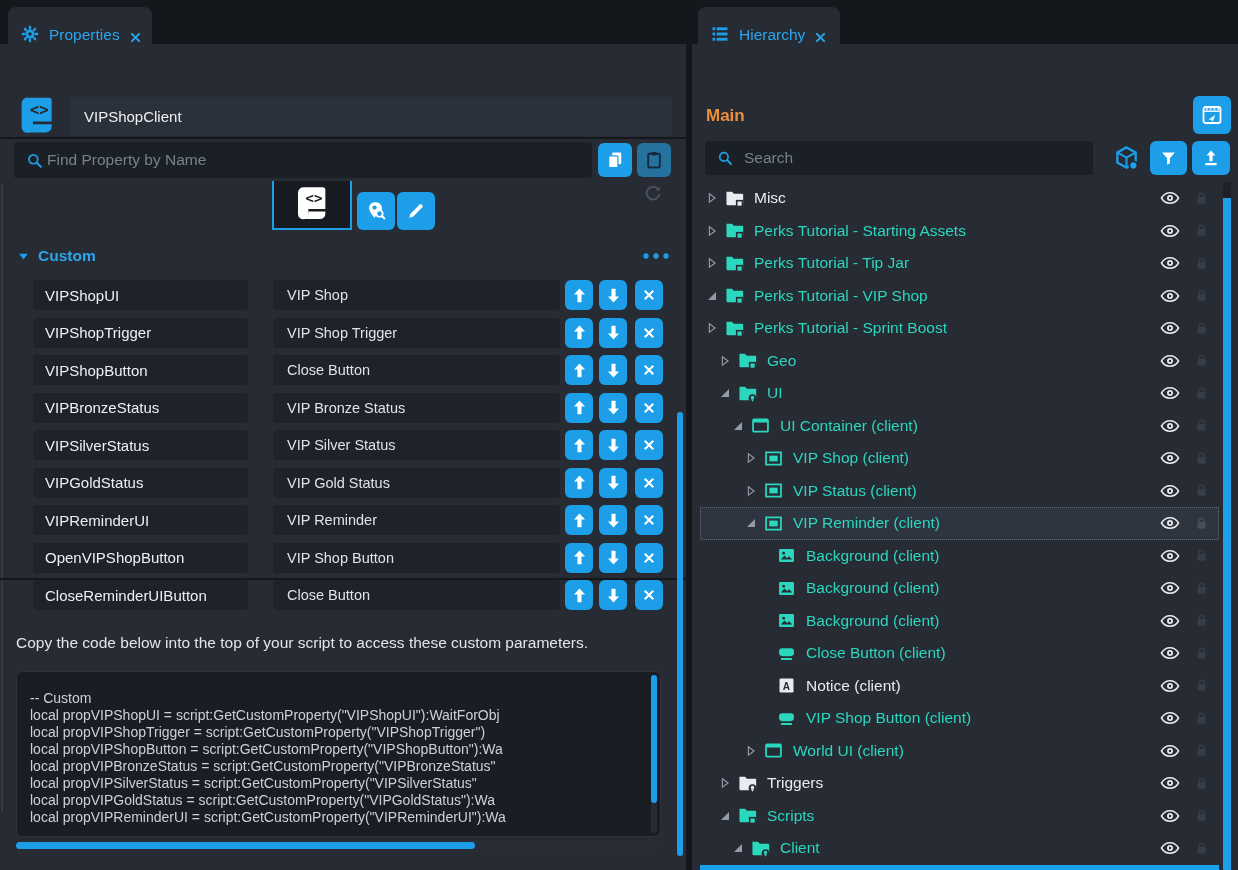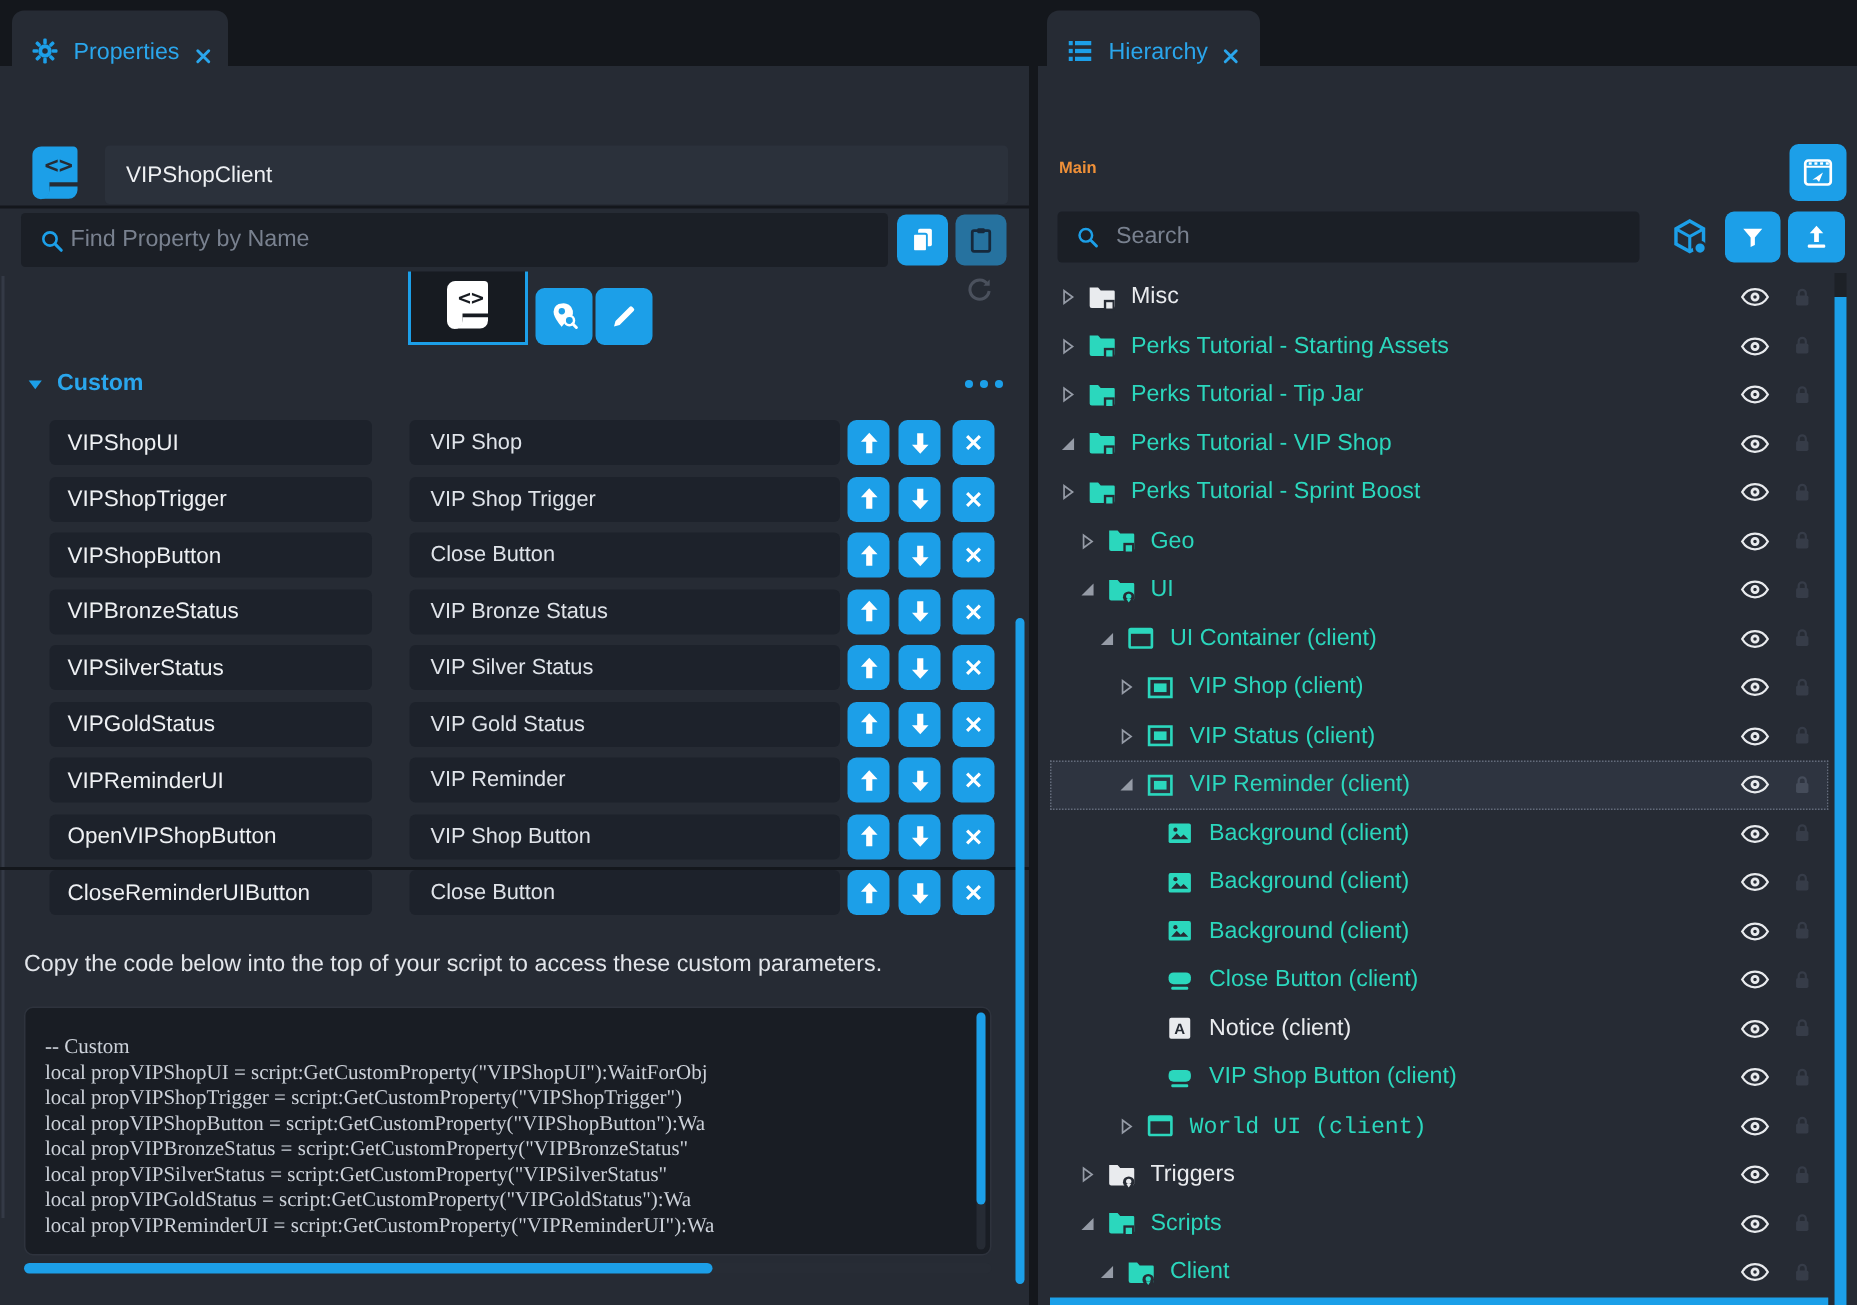--- a/index.html
+++ b/index.html
@@ -47,29 +47,29 @@
   .pfield.nm { left:33px; width:215px; padding-left:12px; }
   .pfield.vl { left:273px; width:287px; padding-left:14px; font-size:14.5px; color:#dfe3e9; }
   .rbtn { position:absolute; top:0; width:28px; height:30px; border:none; border-radius:6px; background:#1c9fe8;
           display:flex; align-items:center; justify-content:center; cursor:pointer; }
   .rbtn.up { left:565px; } .rbtn.dn { left:599px; } .rbtn.dl { left:635px; }
 
   .copyinfo { position:absolute; left:16px; top:590px; width:650px; color:#e2e5ea; font-size:15.5px; }
   .codebox { position:absolute; left:16px; top:627px; width:645px; height:166px; background:#191d24;
              border:1px solid #2e333d; border-radius:6px; overflow:hidden; }
   .codebox pre { position:absolute; left:13px; top:18px; right:14px; bottom:4px; overflow:hidden;
-                 font-family:Liberation Serif, serif; font-size:14px; line-height:17px; color:#ccd1d9; white-space:pre; }
+                 font-family:Liberation Sans, sans-serif; font-size:14px; line-height:17px; color:#ccd1d9; white-space:pre; }
   .codevs { position:absolute; right:3px; top:3px; bottom:3px; width:6px; background:#262b34; border-radius:3px; }
   .codevs .th { position:absolute; top:0; left:0; width:6px; height:128px; background:#1c9fe8; border-radius:3px; }
   .hscroll { position:absolute; left:16px; top:798px; width:645px; height:7px; background:#272c35; border-radius:4px; }
   .hscroll .th { position:absolute; left:0; top:0; width:459px; height:7px; background:#1c9fe8; border-radius:4px; }
   .lvscroll { position:absolute; left:677px; top:368px; width:6px; height:444px; background:#1c9fe8; border-radius:3px; }
 
   
-  .mainlbl { position:absolute; left:14px; top:62px; color:#ef9038; font-size:11px; font-weight:bold; }
+  .mainlbl { position:absolute; left:14px; top:62px; color:#ef9038; font-size:17px; font-weight:bold; }
   .scenebtn { left:501px; top:52px; width:38px; height:38px; }
   .hsearch { position:absolute; left:13px; top:97px; width:388px; height:34px; background:#1b1f26; border-radius:3px;
              display:flex; align-items:center; gap:10px; padding-left:11px; }
   .hsearch .ph { color:#79818f; font-size:15.5px; }
   .cubeic { position:absolute; left:420px; top:100px; width:29px; height:29px; }
   .filterbtn { left:458px; top:97px; width:37px; height:34px; }
   .uploadbtn { left:500px; top:97px; width:38px; height:34px; }
   .tree { position:absolute; left:0; top:138px; width:527px; bottom:0; overflow:hidden;
           display:flex; flex-direction:column; }
   .trow { display:flex; align-items:center; min-height:32.5px; height:32.5px; margin-left:8px;
@@ -983,21 +983,21 @@
                 <circle cx="12" cy="10" r="2.3" fill="none" stroke="#e9ebee" stroke-width="2"></circle>
               </svg>
             </span>
             <span class="ic lock">
               <svg width="15" height="17" viewBox="0 0 24 26">
                 <path d="M8.2 11V8.3a3.8 3.8 0 0 1 7.6 0V11" fill="none" stroke="#363c48" stroke-width="2.4"></path>
                 <rect x="5.4" y="10.6" width="13.2" height="10.6" rx="1.8" fill="#363c48"></rect>
               </svg>
             </span>
           </div>
-          <div class="trow" style="padding-left: 43px; font-family: Liberation Mono, monospace;">
+          <div class="trow" style="padding-left: 43px;">
             <span class="ic arrow">
               <svg width="14" height="14" viewBox="0 0 16 16">
                 <path d="M5 3.2 11.5 8 5 12.8Z" fill="none" stroke="#959ba6" stroke-width="1.3"></path>
               </svg>
             </span>
             <span class="ic ticon">
               <svg width="21" height="21" viewBox="0 0 24 24">
                 <rect x="3.5" y="5" width="17" height="14" rx="1" fill="none" stroke="#2bd7bd" stroke-width="2"></rect>
                 <rect x="3.5" y="5" width="17" height="3.6" fill="#2bd7bd"></rect>
               </svg>

